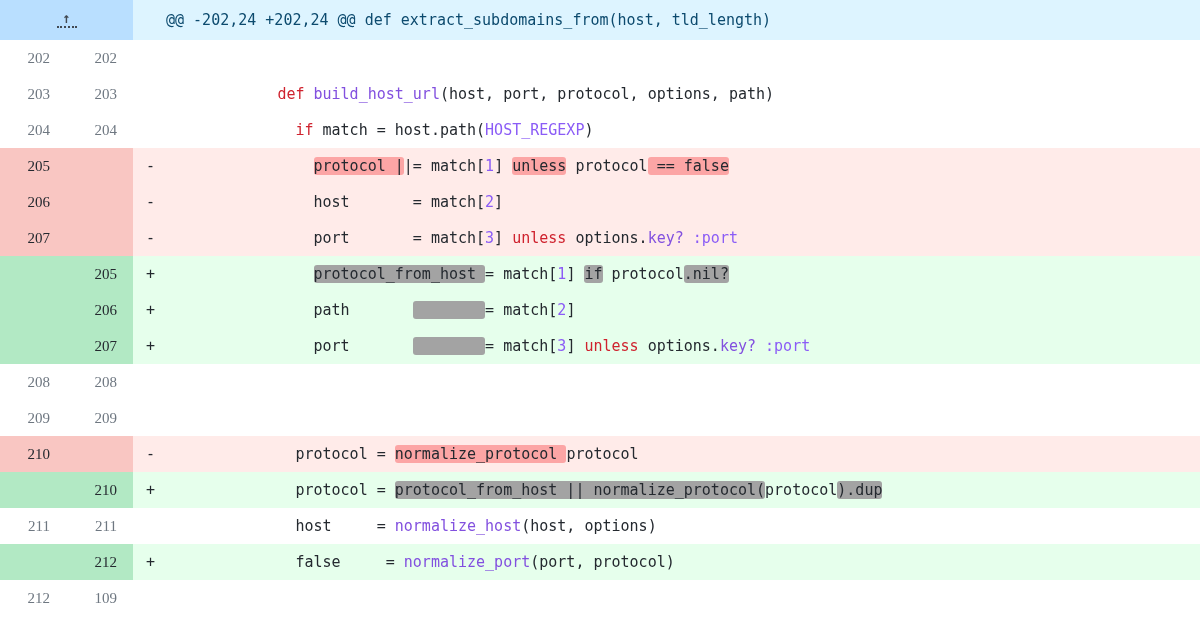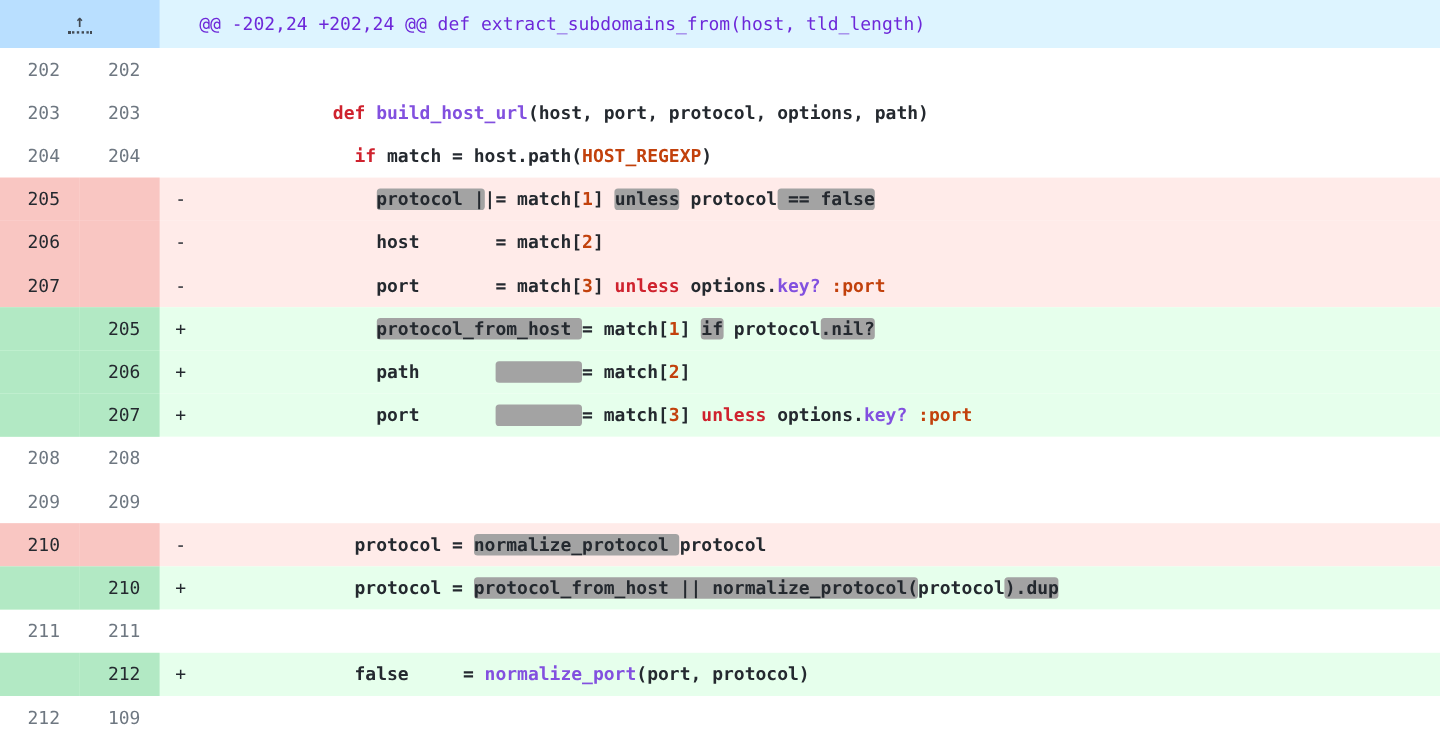--- a/index.html
+++ b/index.html
@@ -11,44 +11,44 @@
   
   .hunk-row{display:flex;height:40px;background:#ddf4ff;}
   .expand-btn{
     width:133px;flex:none;background:#b9dfff;cursor:pointer;
     display:flex;align-items:center;justify-content:center;
   }
   .unfold{display:flex;flex-direction:column;align-items:center;line-height:1;}
   .unfold .arrow{font-size:13px;color:#424a53;font-weight:bold;transform:scaleY(1.1);}
   .unfold .dots{width:20px;border-bottom:2px dotted #424a53;margin-top:1px;}
   .hunk-text{
-    flex:1;color:#6d28d9;line-height:40px;white-space:pre;
+    flex:1;color:#0c4a6e;line-height:40px;white-space:pre;
     padding-left:33px;overflow:hidden;
   }
   
   .row{display:flex;height:36px;line-height:36px;white-space:pre;}
   .num{
     width:66px;flex:none;box-sizing:border-box;text-align:right;
-    padding-right:16px;color:#6e7781;cursor:pointer;
+    padding-right:16px;color:#6e7781;cursor:pointer;font-family:Liberation Serif, serif;
   }
   .num2{width:67px;}
   .codecell{flex:1;display:flex;overflow:hidden;}
   .marker{width:36px;flex:none;box-sizing:border-box;padding-left:13px;color:#24292f;}
-  .codetext{flex:1;overflow:hidden;font-weight:bold;}
+  .codetext{flex:1;overflow:hidden;}
   .row-del{background:#ffebe9;}
   .row-del .num{background:#f9c6c2;color:#24292f;}
   .row-add{background:#e6ffec;}
   .row-add .num{background:#b2e9c4;color:#24292f;}
   .row-context{background:#fff;}
   
   .tok-plain{color:#24292f;}
   .tok-keyword{color:#cf222e;}
   .tok-function{color:#8250df;}
-  .tok-constant{color:#c2410c;}
-  .hl-del{background:#a3a3a3;border-radius:3px;}
+  .tok-constant{color:#8b5cf6;}
+  .hl-del{background:#fca5a5;border-radius:3px;}
   .hl-add{background:#a3a3a3;border-radius:3px;}
 </style>
 </head>
 <body>
 
 <div class="diff">
   <div class="hunk-row">
     <div class="expand-btn">
       <span class="unfold">
         <span class="arrow">↑</span>
@@ -64,17 +64,17 @@
       <div class="row row-del"><div class="num num1">205</div><div class="num num2"></div><div class="codecell"><span class="marker">-</span><span class="codetext"><span class="tok-plain">                </span><span class="tok-plain hl-del">protocol |</span><span class="tok-plain">|= match[</span><span class="tok-constant">1</span><span class="tok-plain">] </span><span class="tok-plain hl-del">unless</span><span class="tok-plain"> protocol</span><span class="tok-plain hl-del"> == false</span></span></div></div>
       <div class="row row-del"><div class="num num1">206</div><div class="num num2"></div><div class="codecell"><span class="marker">-</span><span class="codetext"><span class="tok-plain">                host       = match[</span><span class="tok-constant">2</span><span class="tok-plain">]</span></span></div></div>
       <div class="row row-del"><div class="num num1">207</div><div class="num num2"></div><div class="codecell"><span class="marker">-</span><span class="codetext"><span class="tok-plain">                port       = match[</span><span class="tok-constant">3</span><span class="tok-plain">] </span><span class="tok-keyword">unless</span><span class="tok-plain"> options.</span><span class="tok-function">key?</span><span class="tok-plain"> </span><span class="tok-constant">:port</span></span></div></div>
       <div class="row row-add"><div class="num num1"></div><div class="num num2">205</div><div class="codecell"><span class="marker">+</span><span class="codetext"><span class="tok-plain">                </span><span class="tok-plain hl-add">protocol_from_host </span><span class="tok-plain">= match[</span><span class="tok-constant">1</span><span class="tok-plain">] </span><span class="tok-plain hl-add">if</span><span class="tok-plain"> protocol</span><span class="tok-plain hl-add">.nil?</span></span></div></div>
       <div class="row row-add"><div class="num num1"></div><div class="num num2">206</div><div class="codecell"><span class="marker">+</span><span class="codetext"><span class="tok-plain">                path       </span><span class="tok-plain hl-add">        </span><span class="tok-plain">= match[</span><span class="tok-constant">2</span><span class="tok-plain">]</span></span></div></div>
       <div class="row row-add"><div class="num num1"></div><div class="num num2">207</div><div class="codecell"><span class="marker">+</span><span class="codetext"><span class="tok-plain">                port       </span><span class="tok-plain hl-add">        </span><span class="tok-plain">= match[</span><span class="tok-constant">3</span><span class="tok-plain">] </span><span class="tok-keyword">unless</span><span class="tok-plain"> options.</span><span class="tok-function">key?</span><span class="tok-plain"> </span><span class="tok-constant">:port</span></span></div></div>
       <div class="row row-context"><div class="num num1">208</div><div class="num num2">208</div></div>
       <div class="row row-context"><div class="num num1">209</div><div class="num num2">209</div><div class="codecell"><span class="marker"></span><span class="codetext"></span></div></div>
       <div class="row row-del"><div class="num num1">210</div><div class="num num2"></div><div class="codecell"><span class="marker">-</span><span class="codetext"><span class="tok-plain">              protocol = </span><span class="tok-plain hl-del">normalize_protocol </span><span class="tok-plain">protocol</span></span></div></div>
       <div class="row row-add"><div class="num num1"></div><div class="num num2">210</div><div class="codecell"><span class="marker">+</span><span class="codetext"><span class="tok-plain">              protocol = </span><span class="tok-plain hl-add">protocol_from_host || normalize_protocol(</span><span class="tok-plain">protocol</span><span class="tok-plain hl-add">).dup</span></span></div></div>
-      <div class="row row-context"><div class="num num1">211</div><div class="num num2">211</div></div>
+      <div class="row row-context"><div class="num num1">211</div><div class="num num2">211</div><div class="codecell"><span class="marker"></span><span class="codetext"><span class="tok-plain">              host     = </span><span class="tok-function">normalize_host</span><span class="tok-plain">(host, options)</span></span></div></div>
       <div class="row row-add"><div class="num num1"></div><div class="num num2">212</div><div class="codecell"><span class="marker">+</span><span class="codetext"><span class="tok-plain">              false     = </span><span class="tok-function">normalize_port</span><span class="tok-plain">(port, protocol)</span></span></div></div>
       <div class="row row-context"><div class="num num1">212</div><div class="num num2">109</div><div class="codecell"><span class="marker"></span><span class="codetext"></span></div></div>
     </div>
 </div>
 
 </body></html>

